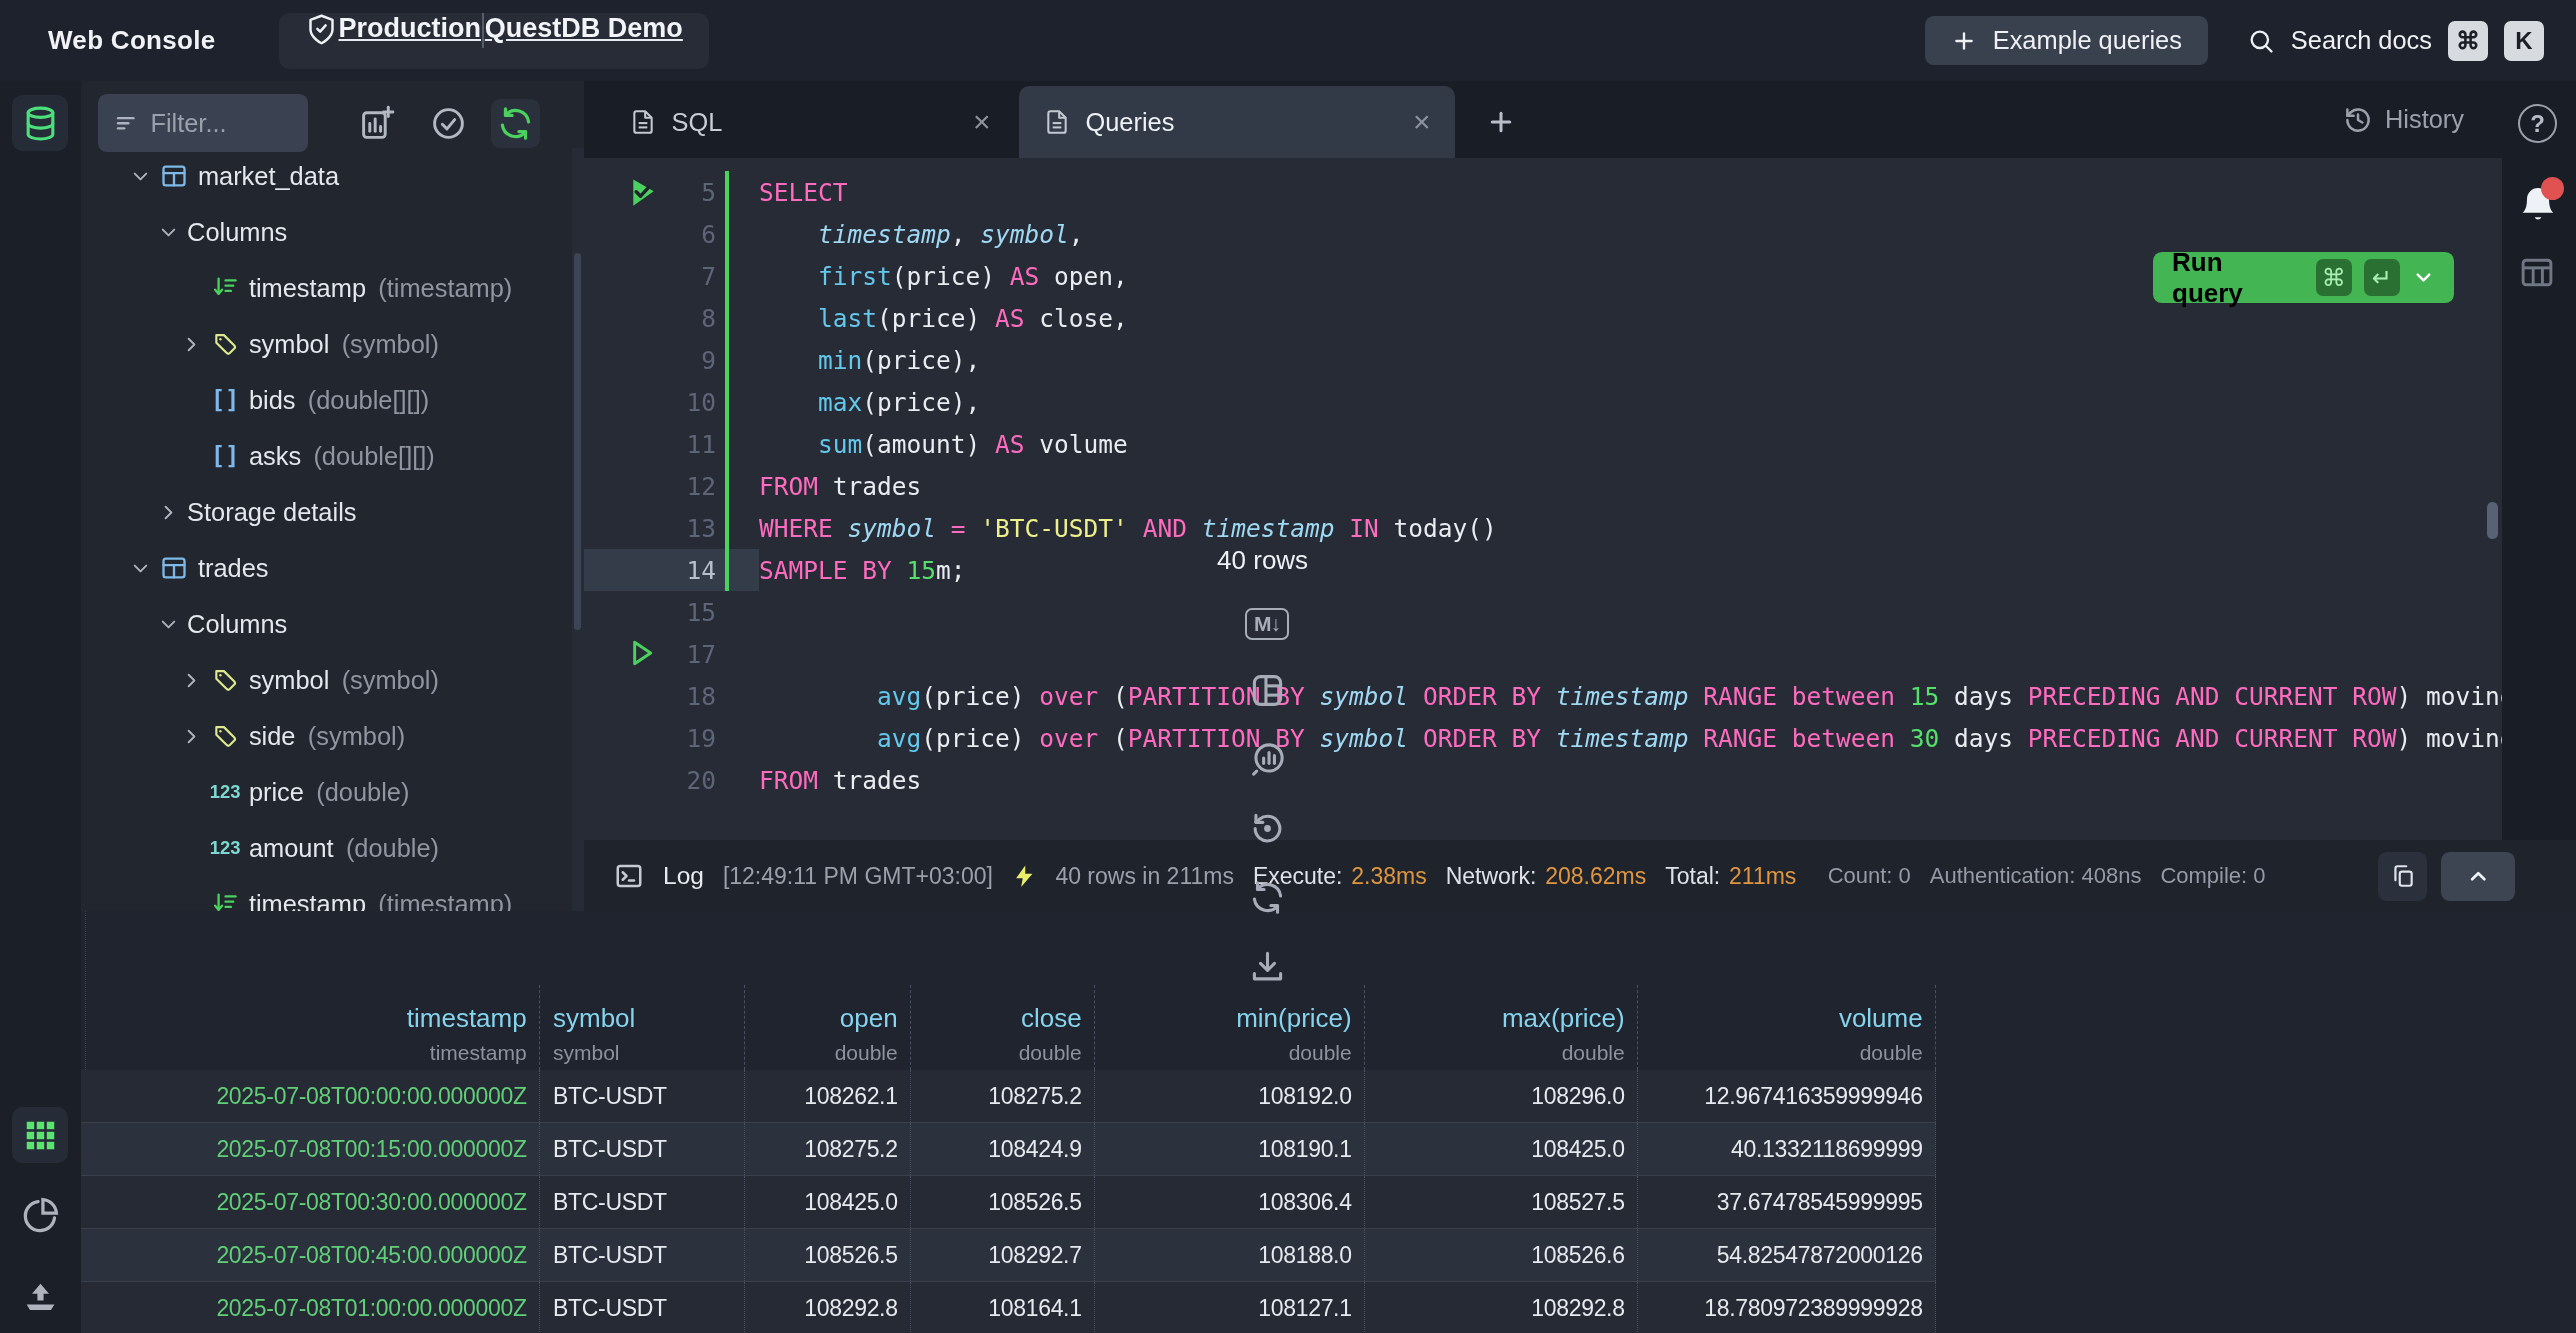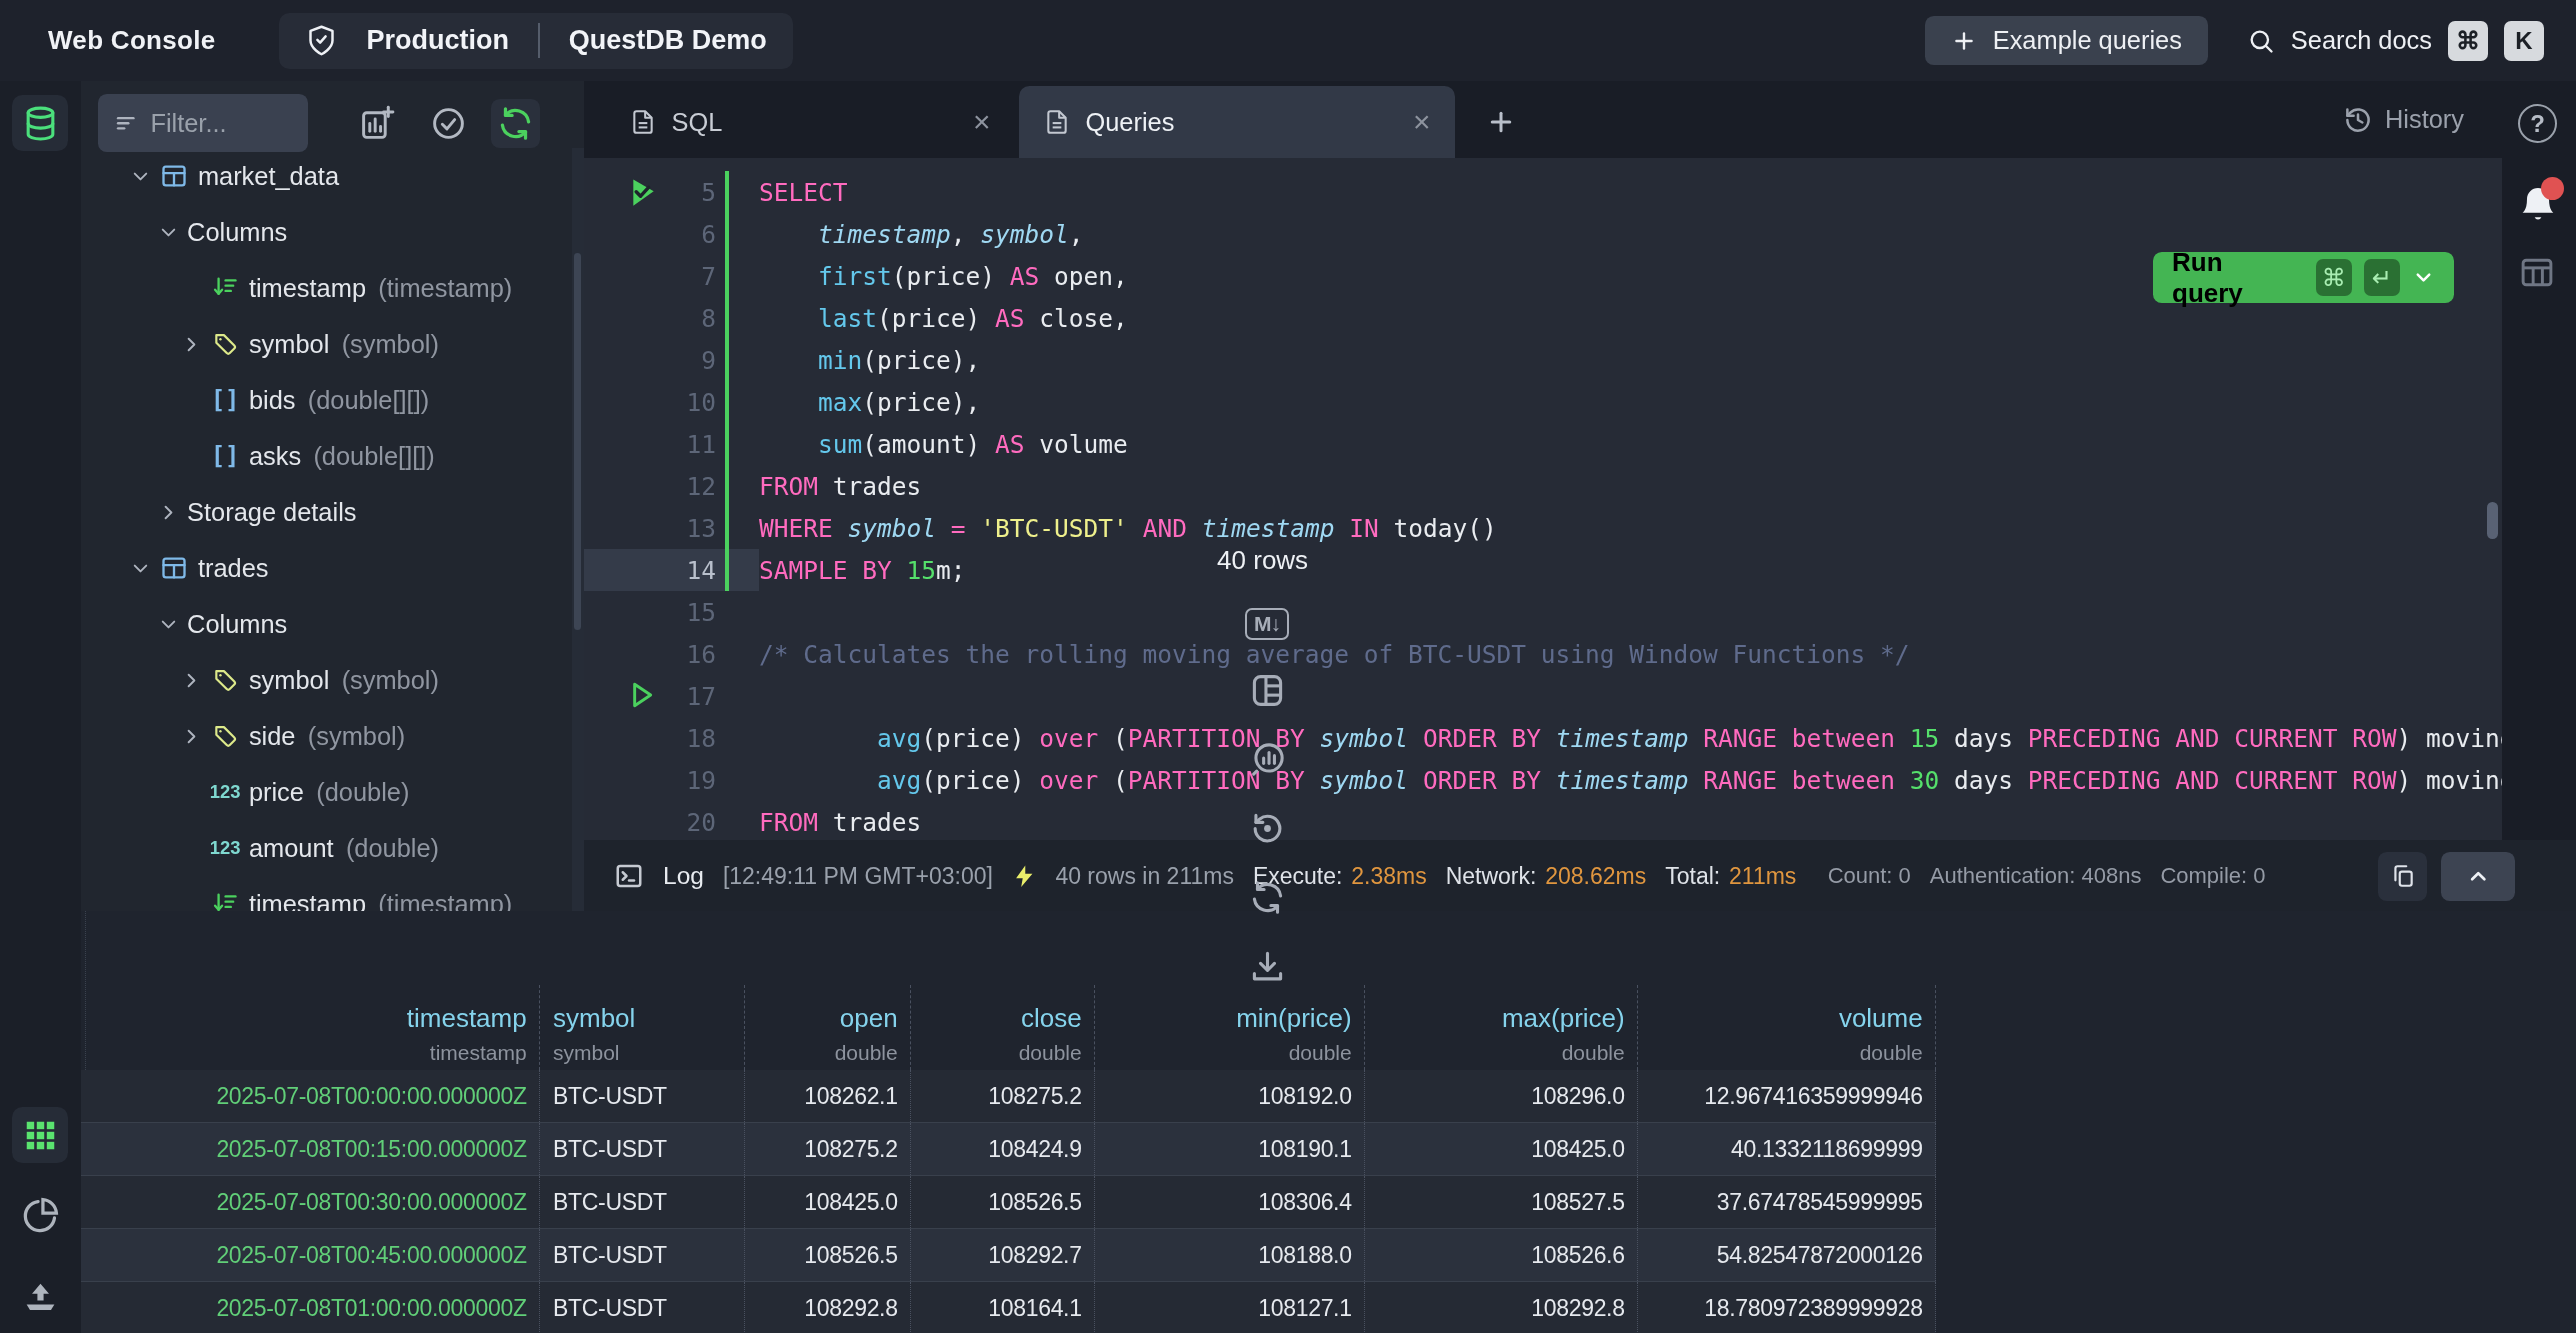--- a/index.html
+++ b/index.html
@@ -5,22 +5,22 @@
   * { margin:0; padding:0; box-sizing:border-box; }
   html,body { background:#10141b; }
   .screen { position:relative; width:2576px; height:1334px; background:#191d26;
             font-family:"Liberation Sans",sans-serif; color:#e8ebf0; overflow:hidden; }
   svg { display:block; }
 
   
   .topbar { position:absolute; left:0; top:0; width:2576px; height:81px; background:#1e222c;
             display:flex; align-items:center; padding:0 32px 0 48px; }
   .app-title { font-size:26px; color:#f0f2f6; font-weight:700; letter-spacing:0.3px; }
-  .env-badge { margin-left:63px; height:56px; display:flex; align-items:center; gap:29px;
-               background:#272c37; border-radius:10.5px; padding:0 26px; }
+  .env-badge { margin-left:63px; height:56px; display:flex; align-items:flex-start; gap:1px;
+               background:#272c37; border-radius:10.5px; padding:0 26px;text-decoration:underline; }
   .env-badge .shield { color:#eef1f5; }
   .env-name, .env-instance { font-size:27px; font-weight:700; color:#f2f4f8; }
   .env-divider { width:1.8px; height:35px; background:#555d6b; }
   .topbar-right { margin-left:auto; display:flex; align-items:center; gap:39px;padding-left:22px; }
   .btn-example { height:49px; display:flex; align-items:center; gap:16px; background:#3a414e;
                  border-radius:8.8px; padding:0 26px; font-size:25.4px; color:#eef0f4; cursor:pointer; }
   .search-docs { display:flex; align-items:center; gap:16px; font-size:25.4px; color:#eef0f4; cursor:pointer; }
   .kbd-light { width:40px; height:40px; background:#d7dade; color:#1c2026; border-radius:7px;
                display:flex; align-items:center; justify-content:center; font-size:24px; font-weight:700; }
 
@@ -488,21 +488,20 @@
           <div class="cl"><span class="lnum">6</span><span class="barslot"><span class="runbar"></span></span><span class="codetext"><span class="tk-d">    </span><span class="tk-i">timestamp</span><span class="tk-d">, </span><span class="tk-i">symbol</span><span class="tk-d">,</span></span></div>
           <div class="cl"><span class="lnum">7</span><span class="barslot"><span class="runbar"></span></span><span class="codetext"><span class="tk-d">    </span><span class="tk-f">first</span><span class="tk-d">(price) </span><span class="tk-k">AS</span><span class="tk-d"> open,</span></span></div>
           <div class="cl"><span class="lnum">8</span><span class="barslot"><span class="runbar"></span></span><span class="codetext"><span class="tk-d">    </span><span class="tk-f">last</span><span class="tk-d">(price) </span><span class="tk-k">AS</span><span class="tk-d"> close,</span></span></div>
           <div class="cl"><span class="lnum">9</span><span class="barslot"><span class="runbar"></span></span><span class="codetext"><span class="tk-d">    </span><span class="tk-f">min</span><span class="tk-d">(price),</span></span></div>
           <div class="cl"><span class="lnum">10</span><span class="barslot"><span class="runbar"></span></span><span class="codetext"><span class="tk-d">    </span><span class="tk-f">max</span><span class="tk-d">(price),</span></span></div>
           <div class="cl"><span class="lnum">11</span><span class="barslot"><span class="runbar"></span></span><span class="codetext"><span class="tk-d">    </span><span class="tk-f">sum</span><span class="tk-d">(amount) </span><span class="tk-k">AS</span><span class="tk-d"> volume</span></span></div>
           <div class="cl"><span class="lnum">12</span><span class="barslot"><span class="runbar"></span></span><span class="codetext"><span class="tk-k">FROM</span><span class="tk-d"> trades</span></span></div>
           <div class="cl"><span class="lnum">13</span><span class="barslot"><span class="runbar"></span></span><span class="codetext"><span class="tk-k">WHERE</span><span class="tk-d"> </span><span class="tk-i">symbol</span><span class="tk-d"> </span><span class="tk-k">=</span><span class="tk-d"> </span><span class="tk-s">'BTC-USDT'</span><span class="tk-d"> </span><span class="tk-k">AND</span><span class="tk-d"> </span><span class="tk-i">timestamp</span><span class="tk-d"> </span><span class="tk-k">IN</span><span class="tk-d"> today()</span></span></div>
           <div class="cl active"><div class="cl-hl"></div><span class="lnum">14</span><span class="barslot"><span class="runbar"></span></span><span class="codetext"><span class="tk-k">SAMPLE BY</span><span class="tk-d"> </span><span class="tk-n">15</span><span class="tk-d">m;</span></span></div>
           <div class="cl"><span class="lnum">15</span><span class="barslot"></span><span class="codetext"></span></div>
-          <div class="cl"><span class="lnum">16</span><span class="barslot"></span><span class="codetext"><span class="tk-c">/* Calculates the rolling moving average of BTC-USDT using Window Functions */</span></span></div>
           <div class="cl"><div class="gmark"><svg width="32" height="32" viewBox="0 0 24 24" fill="none" stroke="#4bd15e" stroke-width="2.2" stroke-linejoin="round">
                 <path d="M6.5 4l12 8-12 8z"></path>
               </svg></div><span class="lnum">17</span><span class="barslot"></span></div>
           <div class="cl"><span class="lnum">18</span><span class="barslot"></span><span class="codetext"><span class="tk-d">        </span><span class="tk-f">avg</span><span class="tk-d">(price) </span><span class="tk-k">over</span><span class="tk-d"> (</span><span class="tk-k">PARTITION BY</span><span class="tk-d"> </span><span class="tk-i">symbol</span><span class="tk-d"> </span><span class="tk-k">ORDER BY</span><span class="tk-d"> </span><span class="tk-i">timestamp</span><span class="tk-d"> </span><span class="tk-k">RANGE</span><span class="tk-d"> </span><span class="tk-k">between</span><span class="tk-d"> </span><span class="tk-n">15</span><span class="tk-d"> days </span><span class="tk-k">PRECEDING AND CURRENT ROW</span><span class="tk-d">) moving</span></span></div>
           <div class="cl"><span class="lnum">19</span><span class="barslot"></span><span class="codetext"><span class="tk-d">        </span><span class="tk-f">avg</span><span class="tk-d">(price) </span><span class="tk-k">over</span><span class="tk-d"> (</span><span class="tk-k">PARTITION BY</span><span class="tk-d"> </span><span class="tk-i">symbol</span><span class="tk-d"> </span><span class="tk-k">ORDER BY</span><span class="tk-d"> </span><span class="tk-i">timestamp</span><span class="tk-d"> </span><span class="tk-k">RANGE</span><span class="tk-d"> </span><span class="tk-k">between</span><span class="tk-d"> </span><span class="tk-n">30</span><span class="tk-d"> days </span><span class="tk-k">PRECEDING AND CURRENT ROW</span><span class="tk-d">) moving</span></span></div>
           <div class="cl"><span class="lnum">20</span><span class="barslot"></span><span class="codetext"><span class="tk-k">FROM</span><span class="tk-d"> trades</span></span></div>
         </div>
       <div class="run-btn" style="background: rgb(68, 181, 83);">
         <span class="run-label">Run query</span>
         <span class="kbd-dark">⌘</span>

